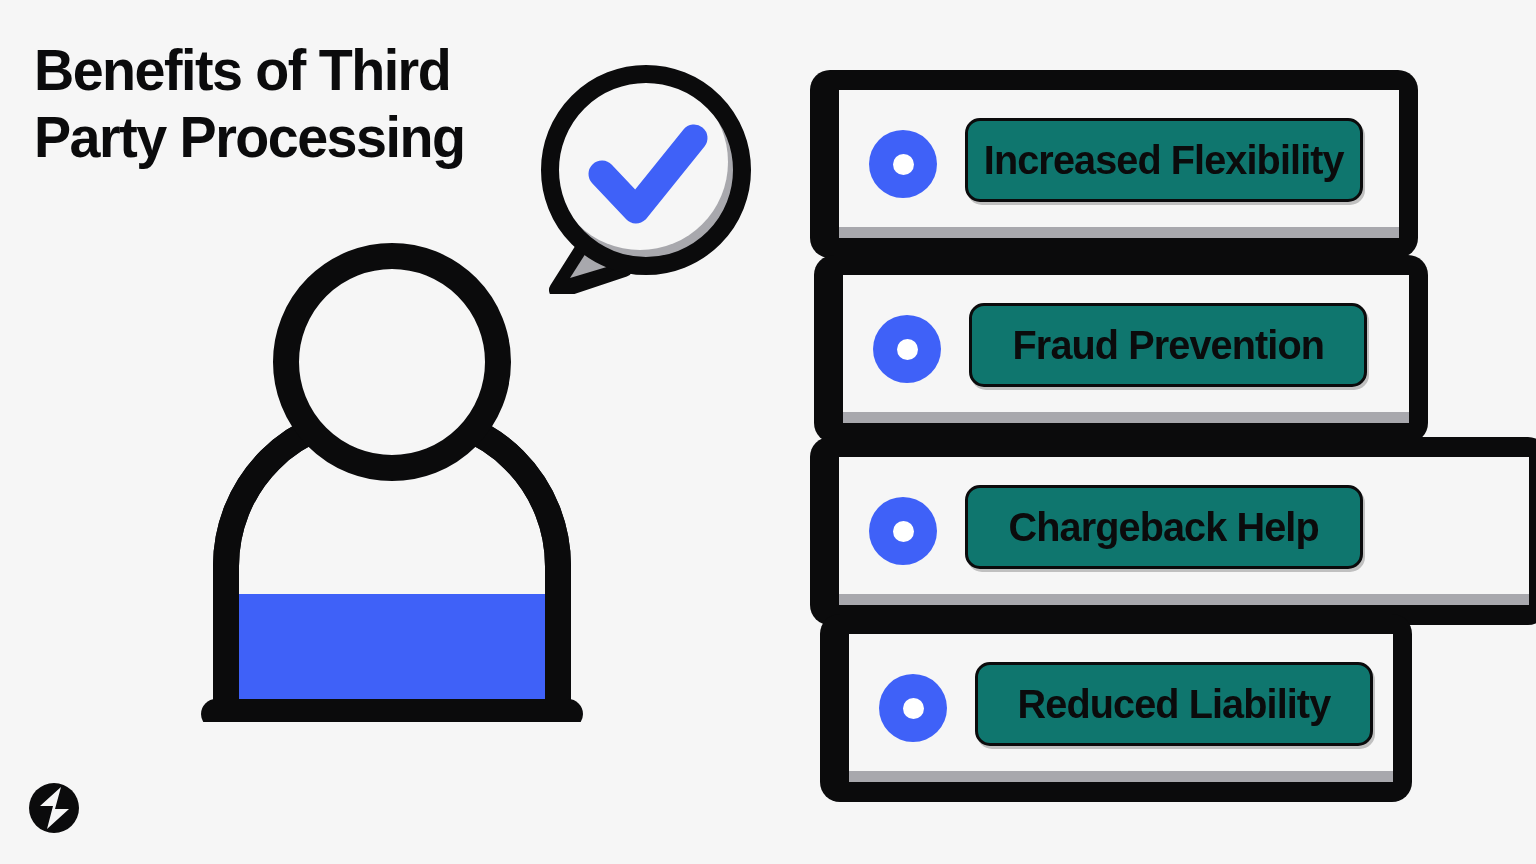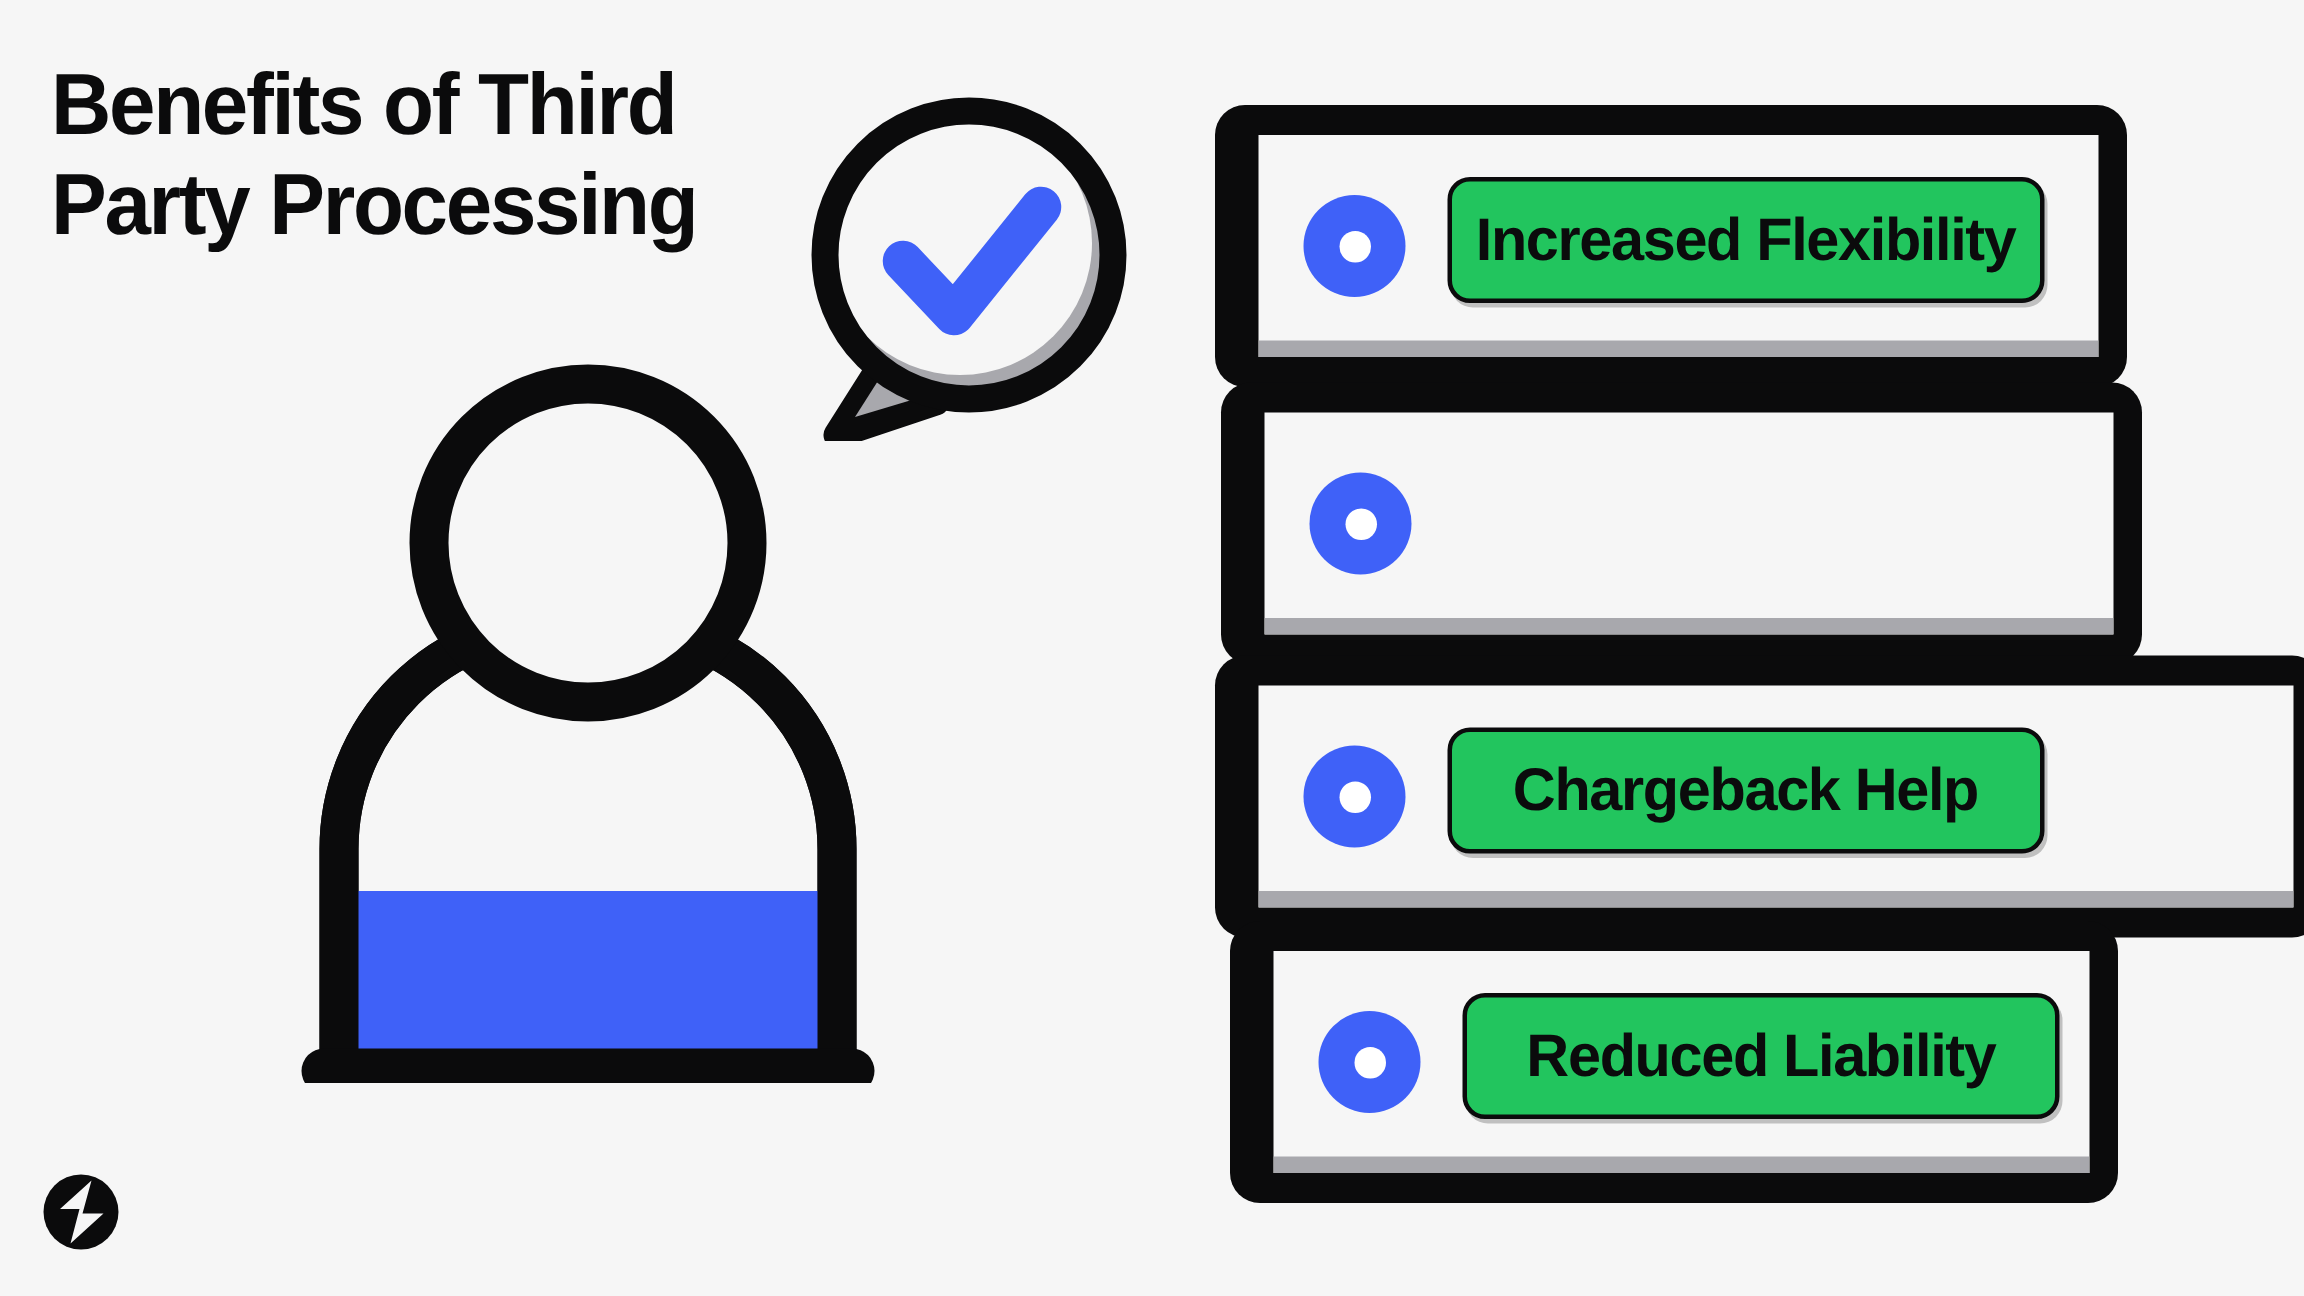--- a/index.html
+++ b/index.html
@@ -125,21 +125,21 @@
     width: 21px;
     height: 21px;
     border-radius: 50%;
     background: #ffffff;
   }
 
   .pill {
     flex: 0 0 auto;
     width: 398px;
     height: 84px;
-    background: #22c55e;
+    background: #0f766e;
     border: 3px solid #0b0b0c;
     border-radius: 15px;
     display: flex;
     align-items: center;
     justify-content: center;
     box-sizing: border-box;
     box-shadow: 2px 3px 0 rgba(0,0,0,0.22);
     margin-top: -8px;
   }
   .pill-label {
@@ -216,20 +216,23 @@
         </div>
         <div class="card-shadow-strip"></div>
       </div>
     </div>
 
     <div class="card card-1">
       <div class="card-inner">
         <div class="bullet">
           <div class="bullet-hole"></div>
         </div>
+        <div class="pill">
+          <span class="pill-label">Fraud Prevention</span>
+        </div>
         <div class="card-shadow-strip"></div>
       </div>
     </div>
 
     <div class="card card-2">
       <div class="card-inner">
         <div class="bullet">
           <div class="bullet-hole"></div>
         </div>
         <div class="pill">

